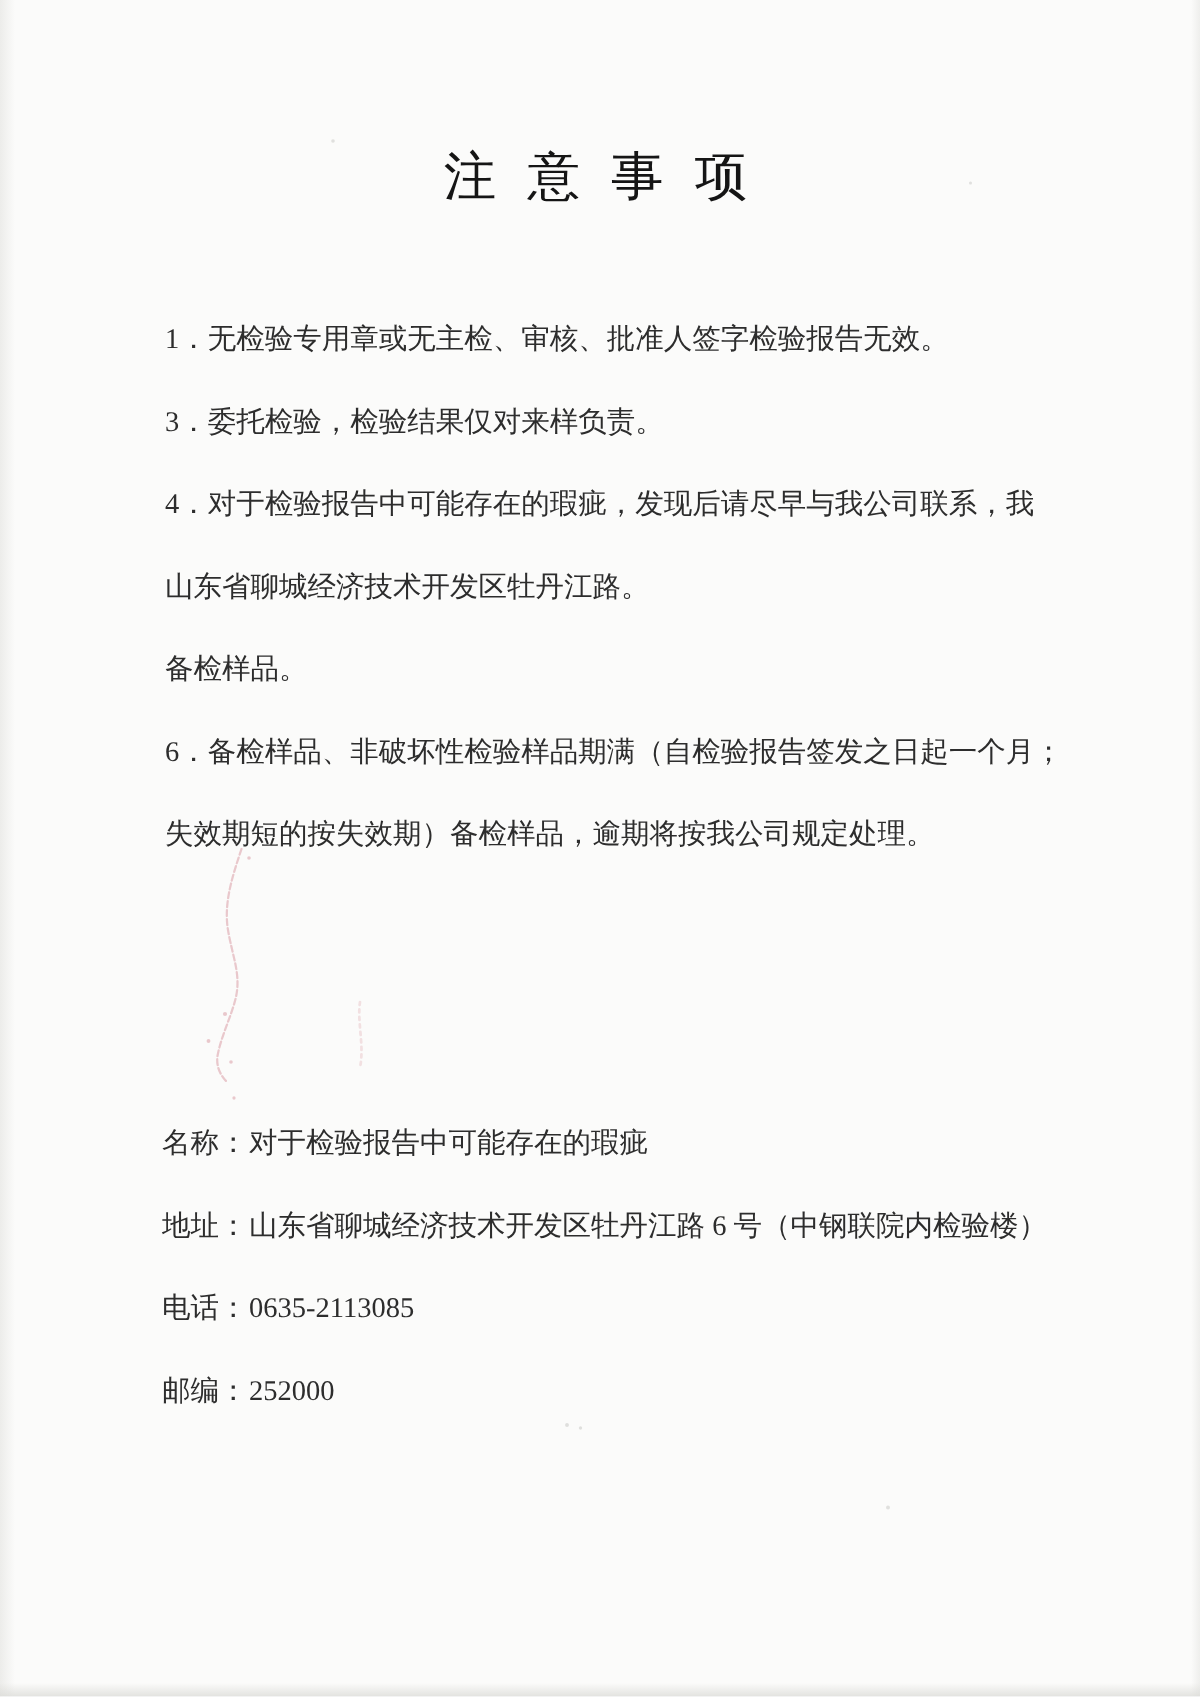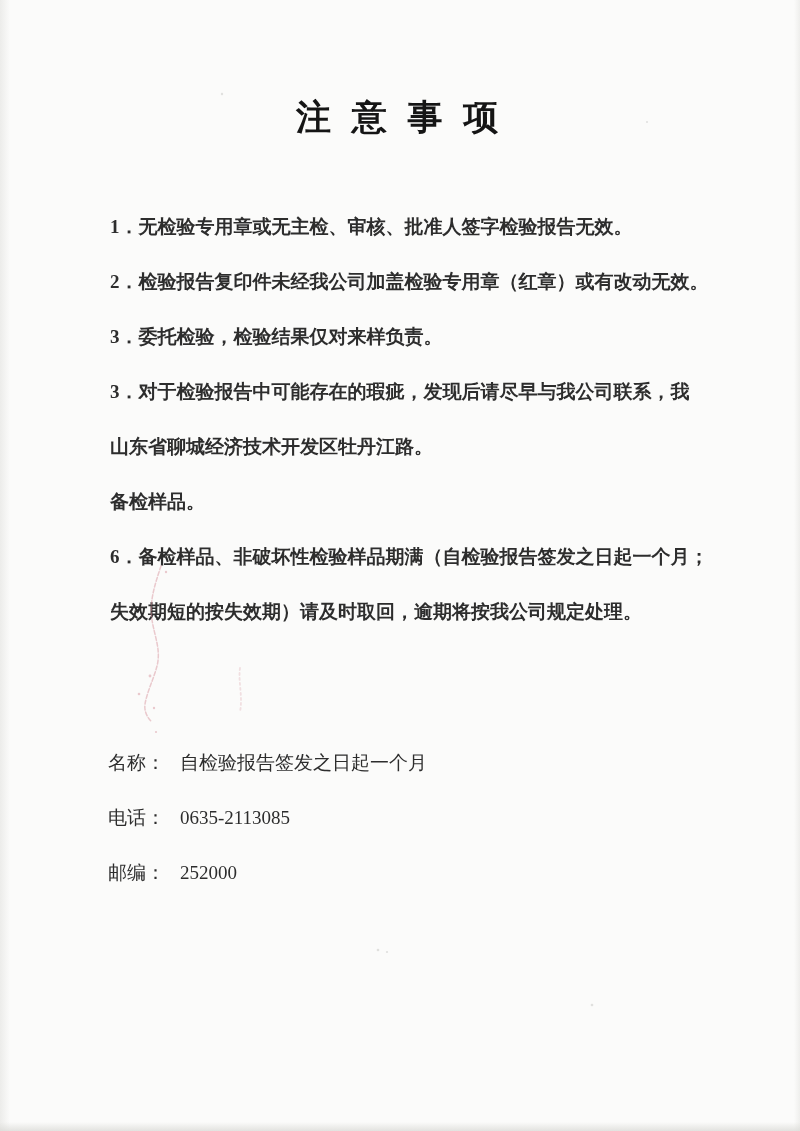--- a/index.html
+++ b/index.html
@@ -11,31 +11,30 @@
     overflow: hidden;
     font-family: "Liberation Serif", "DejaVu Serif", serif;
   }
   .title {
     position: absolute;
     top: 94px;
     left: 0;
     right: 0;
     text-align: center;
     font-size: 35px;
-    font-weight: 700;
+    font-weight: 400;
     letter-spacing: 6px;
     color: #151515;
     white-space: nowrap;
   }
   .notes {
     position: absolute;
     left: 110px;
     top: 199px;
     width: 640px;
-    font-weight: bold;
   }
   .note-line {
     height: 55px;
     line-height: 55px;
     font-size: 19px;
     color: #2d2d2d;
     white-space: nowrap;
   }
   .contact {
     position: absolute;
@@ -43,21 +42,21 @@
     top: 735px;
     width: 640px;
   }
   .contact-row {
     height: 55px;
     line-height: 55px;
     font-size: 19px;
     color: #2d2d2d;
     white-space: nowrap;
   }
-  .contact-row .label { margin-right: 15px; }
+  .contact-row .label { margin-right: 1px; }
   .artifacts {
     position: absolute;
     left: 0; top: 0;
     pointer-events: none;
   }
   .edge-left {
     position: absolute; left: 0; top: 0; bottom: 0; width: 10px;
     background: linear-gradient(to right, rgba(224,224,221,0.55), rgba(224,224,221,0));
   }
   .edge-right {
@@ -74,41 +73,41 @@
 
 <div class="page">
 
   <div class="title">注 意 事 项</div>
 
   <div class="notes">
     <div>
       <div class="note-line">1．无检验专用章或无主检、审核、批准人签字检验报告无效。</div>
     </div>
     <div>
-      <div class="note-line">2．检验报告复印件未经我公司加盖检验专用章（红章）或有改动无效。</div>
-    </div>
-    <div>
       <div class="note-line">3．委托检验，检验结果仅对来样负责。</div>
     </div>
     <div>
-      <div class="note-line">3．对于检验报告中可能存在的瑕疵，发现后请尽早与我公司联系，我</div>
+      <div class="note-line">4．对于检验报告中可能存在的瑕疵，发现后请尽早与我公司联系，我</div>
       <div class="note-line">山东省聊城经济技术开发区牡丹江路。</div>
     </div>
     <div>
       <div class="note-line">备检样品。</div>
     </div>
     <div>
       <div class="note-line">6．备检样品、非破坏性检验样品期满（自检验报告签发之日起一个月；</div>
-      <div class="note-line">失效期短的按失效期）请及时取回，逾期将按我公司规定处理。</div>
+      <div class="note-line">失效期短的按失效期）备检样品，逾期将按我公司规定处理。</div>
     </div>
   </div>
 
   <div class="contact">
     <div class="contact-row">
-      <span class="label">名称：</span><span class="value">自检验报告签发之日起一个月</span>
+      <span class="label">名称：</span><span class="value">对于检验报告中可能存在的瑕疵</span>
+    </div>
+    <div class="contact-row">
+      <span class="label">地址：</span><span class="value">山东省聊城经济技术开发区牡丹江路 6 号（中钢联院内检验楼）</span>
     </div>
     <div class="contact-row">
       <span class="label">电话：</span><span class="value">0635-2113085</span>
     </div>
     <div class="contact-row">
       <span class="label">邮编：</span><span class="value">252000</span>
     </div>
   </div>
 
   <svg class="artifacts" width="800" height="1131" viewBox="0 0 800 1131">

